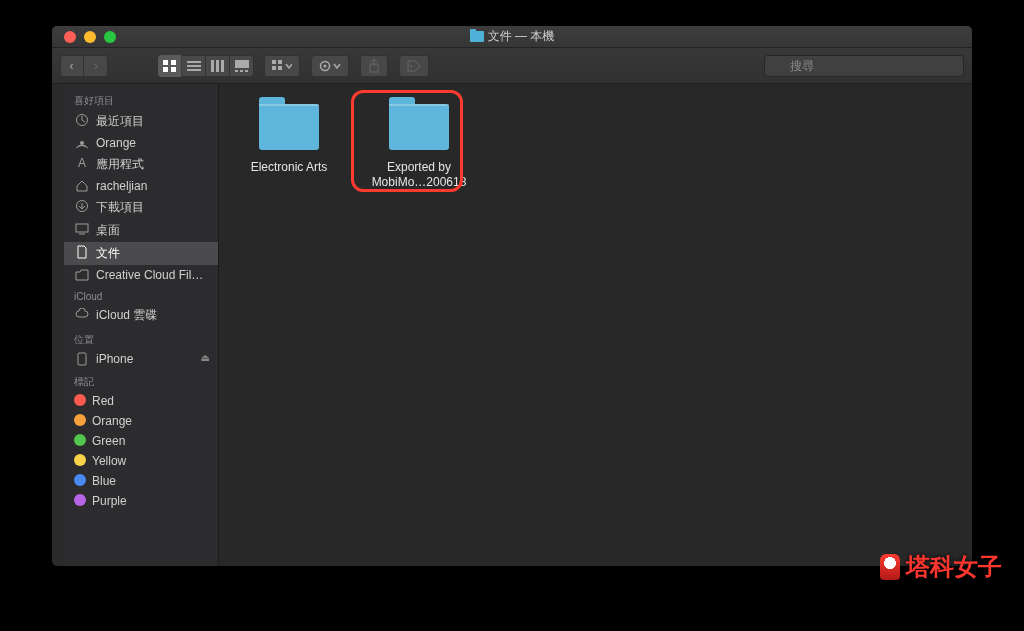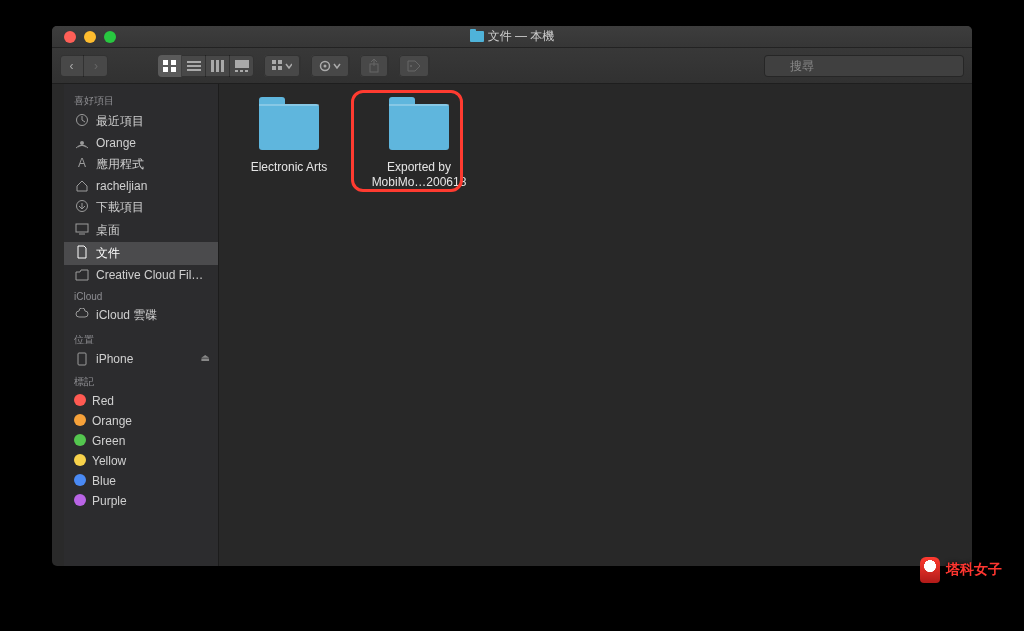--- a/index.html
+++ b/index.html
@@ -233,21 +233,21 @@
 
   .watermark {
     position:absolute;
     right:22px;
     bottom:48px;
     display:flex;
     align-items:center;
     gap:6px;
     color:#ff3630;
     font-weight:700;
-    font-size:14px;
+    font-size:24px;
     text-shadow:0 0 4px #000;
   }
   .watermark-icon{
     width:20px;height:26px;
     background:radial-gradient(circle at 50% 35%, #fff 0 30%, transparent 31%), linear-gradient(#ff3b30,#b01a18);
     border-radius:6px 6px 4px 4px;
     position:relative;
   }
 
   

